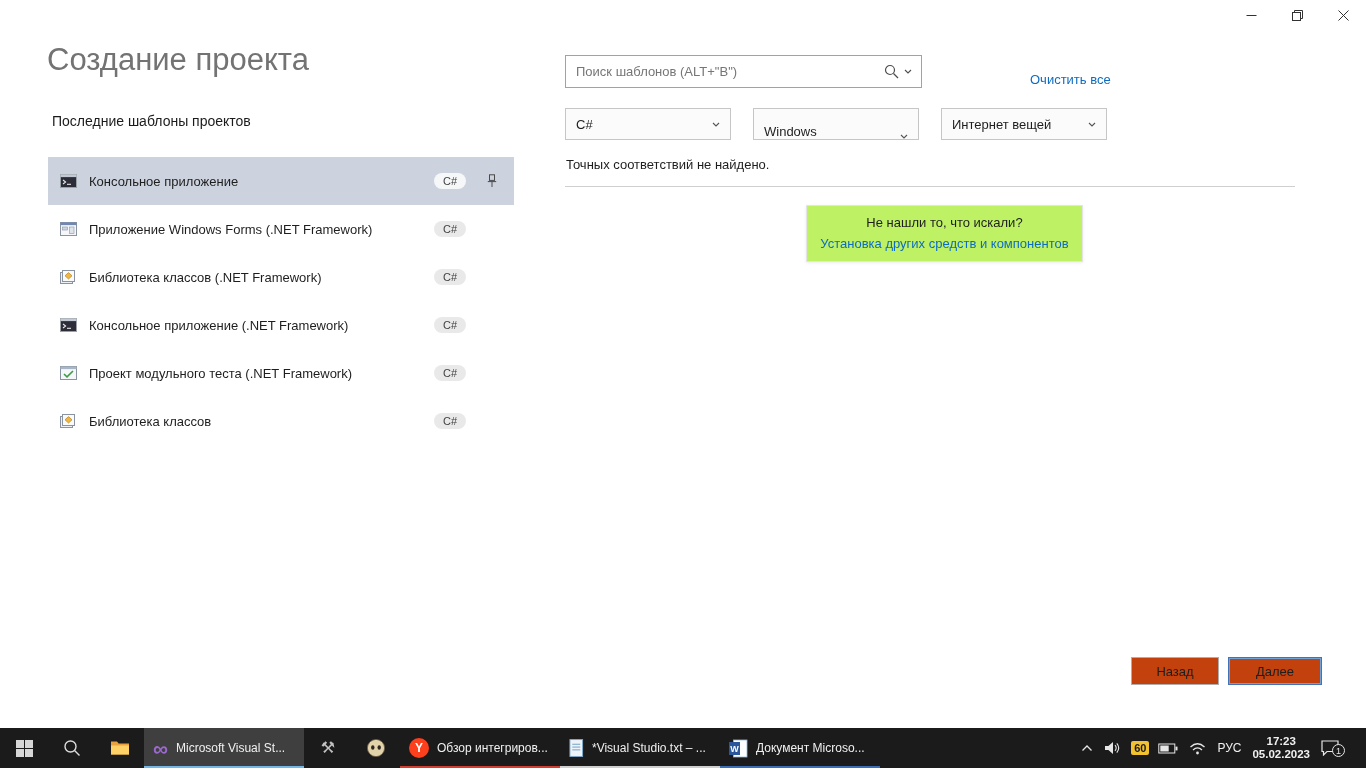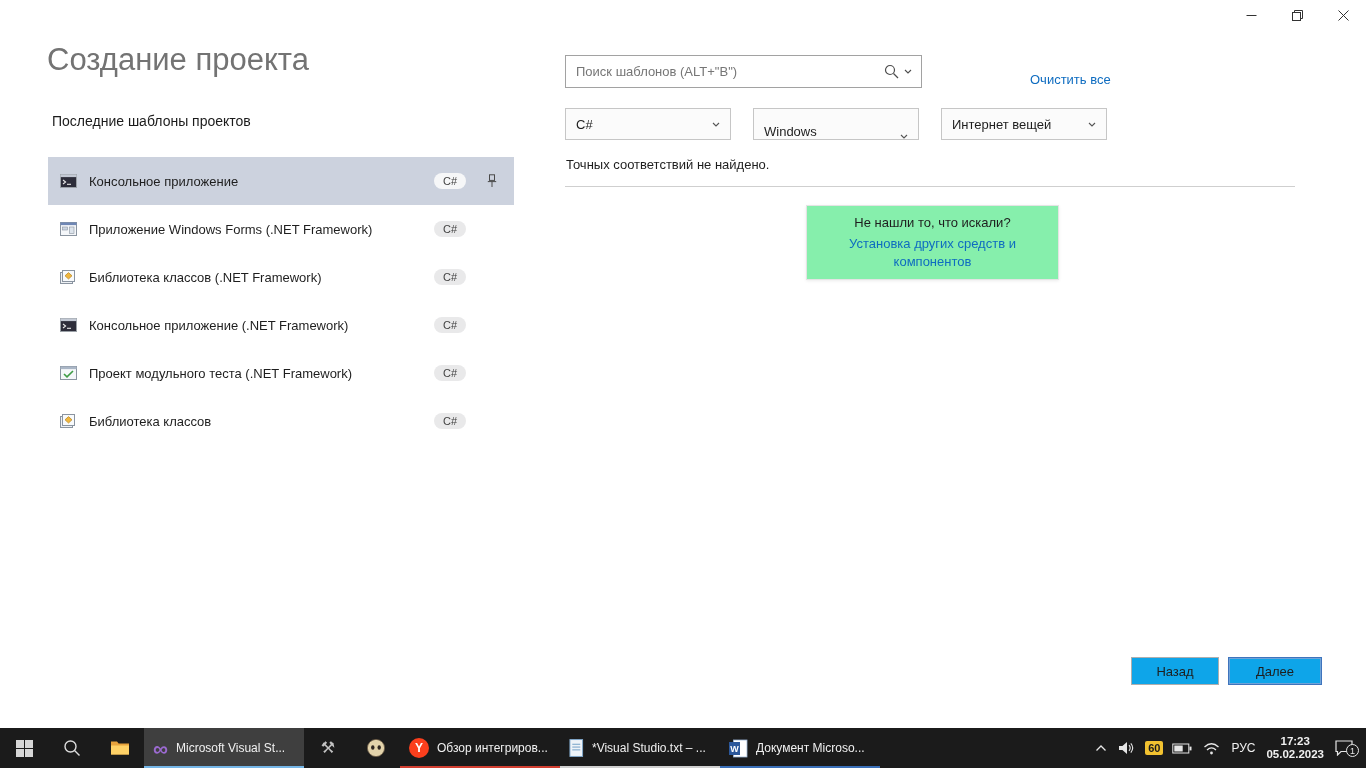--- a/index.html
+++ b/index.html
@@ -27,37 +27,37 @@
   .search-input { flex:1; border:none; outline:none; padding:0 10px; font-size:13px; font-family:inherit; color:#222; background:transparent; }
   .search-input::placeholder { color:#767676; }
   .search-icons { display:flex; align-items:center; gap:5px; padding-right:9px; }
   .link { color:#0e6cc0; font-size:13px; cursor:pointer; }
   .clear-all { position:absolute; left:1030px; top:72px; }
   .filter { position:absolute; top:108px; height:32px; width:166px; border:1px solid #c6c6c6; background:#fbfbfb; display:flex; align-items:center; padding:0 10px; font-size:13px; color:#1e1e1e; }
   .filter .caret { margin-left:auto; display:flex; }
   #filter-language { left:565px; } #filter-platform { left:753px;align-items:flex-end; } #filter-type { left:941px; }
   .no-match { position:absolute; left:566px; top:157px; font-size:13px; }
   .divider { position:absolute; left:565px; top:186px; width:730px; height:1px; background:#cfcfcf; }
-  .not-found-box { position:absolute; left:806px; top:205px; width:253px; background:#86efac; border:1px solid #e4e4e4; box-shadow:0 1px 3px rgba(0,0,0,.08); padding:9px 2px; text-align:center; }
+  .not-found-box { position:absolute; left:806px; top:205px; width:277px; background:#bef264; border:1px solid #e4e4e4; box-shadow:0 1px 3px rgba(0,0,0,.08); padding:9px 2px; text-align:center; }
   .nf-title { font-size:13px; margin-bottom:4px; }
   
-  .btn { position:absolute; top:657px; height:28px; display:flex; align-items:center; justify-content:center; font-size:13px; color:#1e1e1e; background:#0ea5e9; }
+  .btn { position:absolute; top:657px; height:28px; display:flex; align-items:center; justify-content:center; font-size:13px; color:#1e1e1e; background:#c2410c; }
   .btn-back { left:1131px; width:88px; border:1px solid #aeaeae; }
   .btn-next { left:1228px; width:94px; border:1px solid #3f74bd; box-shadow: inset 0 0 0 1px #6fa3d8; }
   
   .taskbar { position:absolute; left:0; bottom:0; width:1366px; height:40px; background:#1b1b1b; display:flex; align-items:stretch; color:#efefef; }
   .tb-btn { width:48px; display:flex; align-items:center; justify-content:center; position:relative; }
   .tb-task { width:160px; display:flex; align-items:center; gap:8px; padding:0 10px 0 9px; position:relative; font-size:12px; color:#f0f0f0; }
   .tb-task .tb-lbl { white-space:nowrap; overflow:hidden; }
   .tb-task.active { background:#3f3f3f; }
   .tb-ind { position:absolute; left:0; right:0; bottom:0; height:2px; }
   .vs-logo { color:#9b6ad0; font-size:21px; font-weight:700; line-height:1; }
   .tool-glyph { color:#c2c2c2; font-size:16px; line-height:1; }
   .ya-circle { width:20px; height:20px; border-radius:50%; background:#fc3f1d; color:#fff; font-weight:700; font-size:12px; display:flex; align-items:center; justify-content:center; flex:none; }
-  .tray { margin-left:auto; display:flex; align-items:center; gap:7px; padding-right:5px; }
+  .tray { margin-left:auto; display:flex; align-items:center; gap:7px; padding-right:19px; }
   .tray-item { display:flex; align-items:center; justify-content:center; position:relative; padding:0 2px; }
   .batt-badge { background:#f2c230; color:#1b1b1b; font-size:11px; font-weight:700; padding:1px 3px; border-radius:2px; }
   .tray-text { font-size:12px; color:#f0f0f0; }
   .clock { text-align:center; font-size:11.5px; line-height:13px; color:#f0f0f0;font-weight:bold; }
   .notif-badge { position:absolute; right:-4px; bottom:-1px; width:13px; height:13px; border:1px solid #e6e6e6; border-radius:50%; font-size:9px; color:#e6e6e6; display:flex; align-items:center; justify-content:center; background:#1b1b1b; }
 </style>
 </head>
 <body>
 
 <div class="window-controls">

